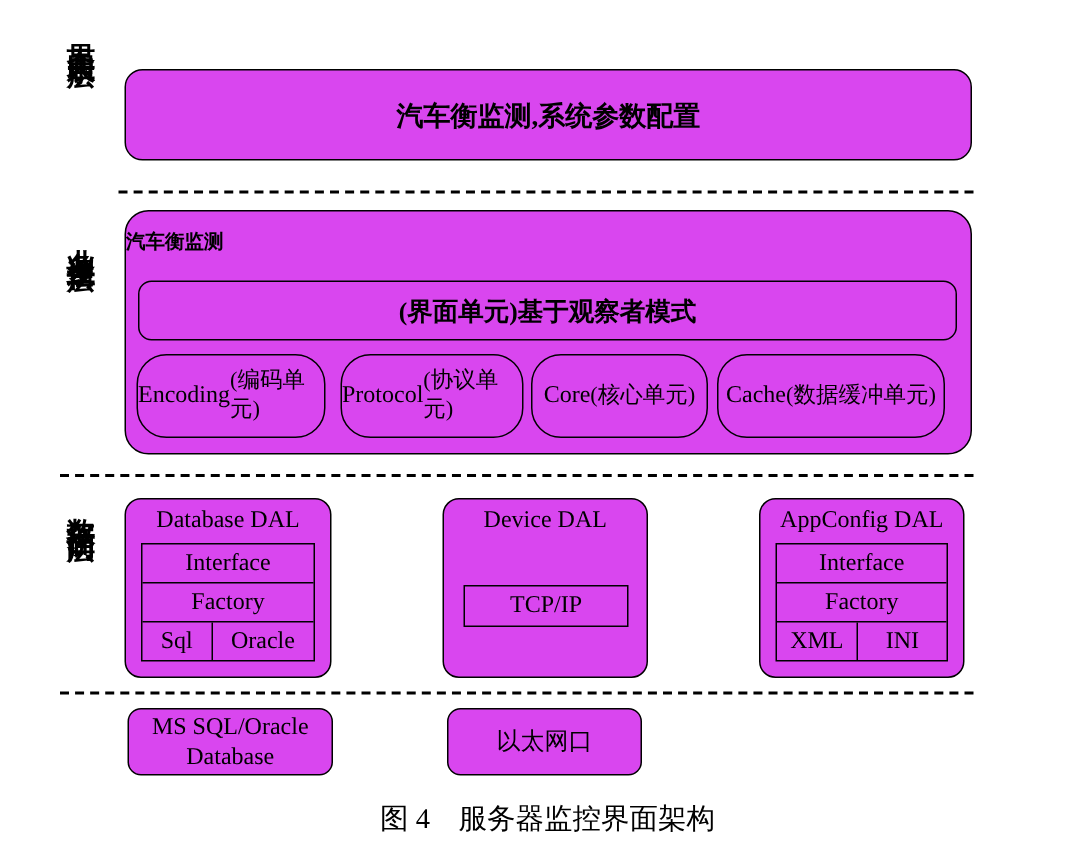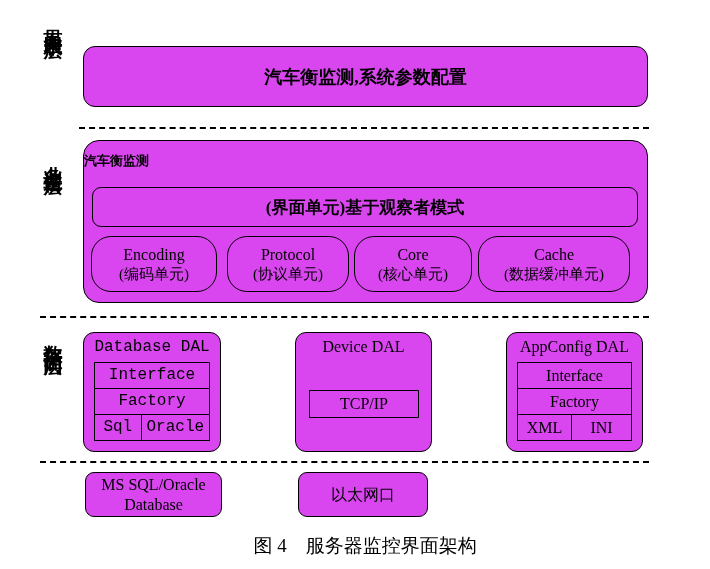--- a/index.html
+++ b/index.html
@@ -43,31 +43,31 @@
   .l2-box { left: 83px; top: 140px; width: 565px; height: 163px; border-radius: 16px; }
   .l2-title { position: absolute; left: 0; top: 11px; width: 100%; font-size: 13px; font-weight: 600; }
   .observer-box {
     position: absolute; left: 8px; top: 46px; width: 546px; height: 40px;
     border: 1.5px solid #000; border-radius: 9px; box-sizing: border-box;
     font-size: 17px; font-weight: 600;
   }
   .unit {
     position: absolute; top: 95px; height: 56px;
     border: 1.5px solid #000; border-radius: 20px; box-sizing: border-box;
-    display: flex; flex-direction: column; align-items: center; justify-content: center;
+    display: flex; flex-direction: row; align-items: center; justify-content: center;
     line-height: 1.25;
   }
   .unit-name { font-size: 16px; }
   .unit-desc { font-size: 15px; }
   .u1 { left: 7px;  width: 126px; }
   .u2 { left: 143px; width: 122px; }
   .u3 { left: 270px; width: 118px; }
   .u4 { left: 394px; width: 152px; }
   .module { border-radius: 11px; top: 332px; height: 120px; }
-  .m1 { left: 83px;  width: 138px; font-family: Liberation Mono, monospace; }
+  .m1 { left: 83px;  width: 138px; }
   .m2 { left: 295px; width: 137px; }
   .m3 { left: 506px; width: 137px; }
   .module-title { position: absolute; left: 0; top: 5px; width: 100%; text-align: center; font-size: 16px; }
   .mtable { position: absolute; left: 10px; right: 10px; top: 29px; border: 1.5px solid #000; }
   .mrow { height: 25px; line-height: 25px; text-align: center; font-size: 16px; }
   .mrow + .mrow { border-top: 1.5px solid #000; }
   .msplit { display: flex; }
   .mcell { flex: 1 1 auto; text-align: center; }
   .mcell + .mcell { border-left: 1.5px solid #000; }
   .cell-narrow { flex: 0 0 40%; }

